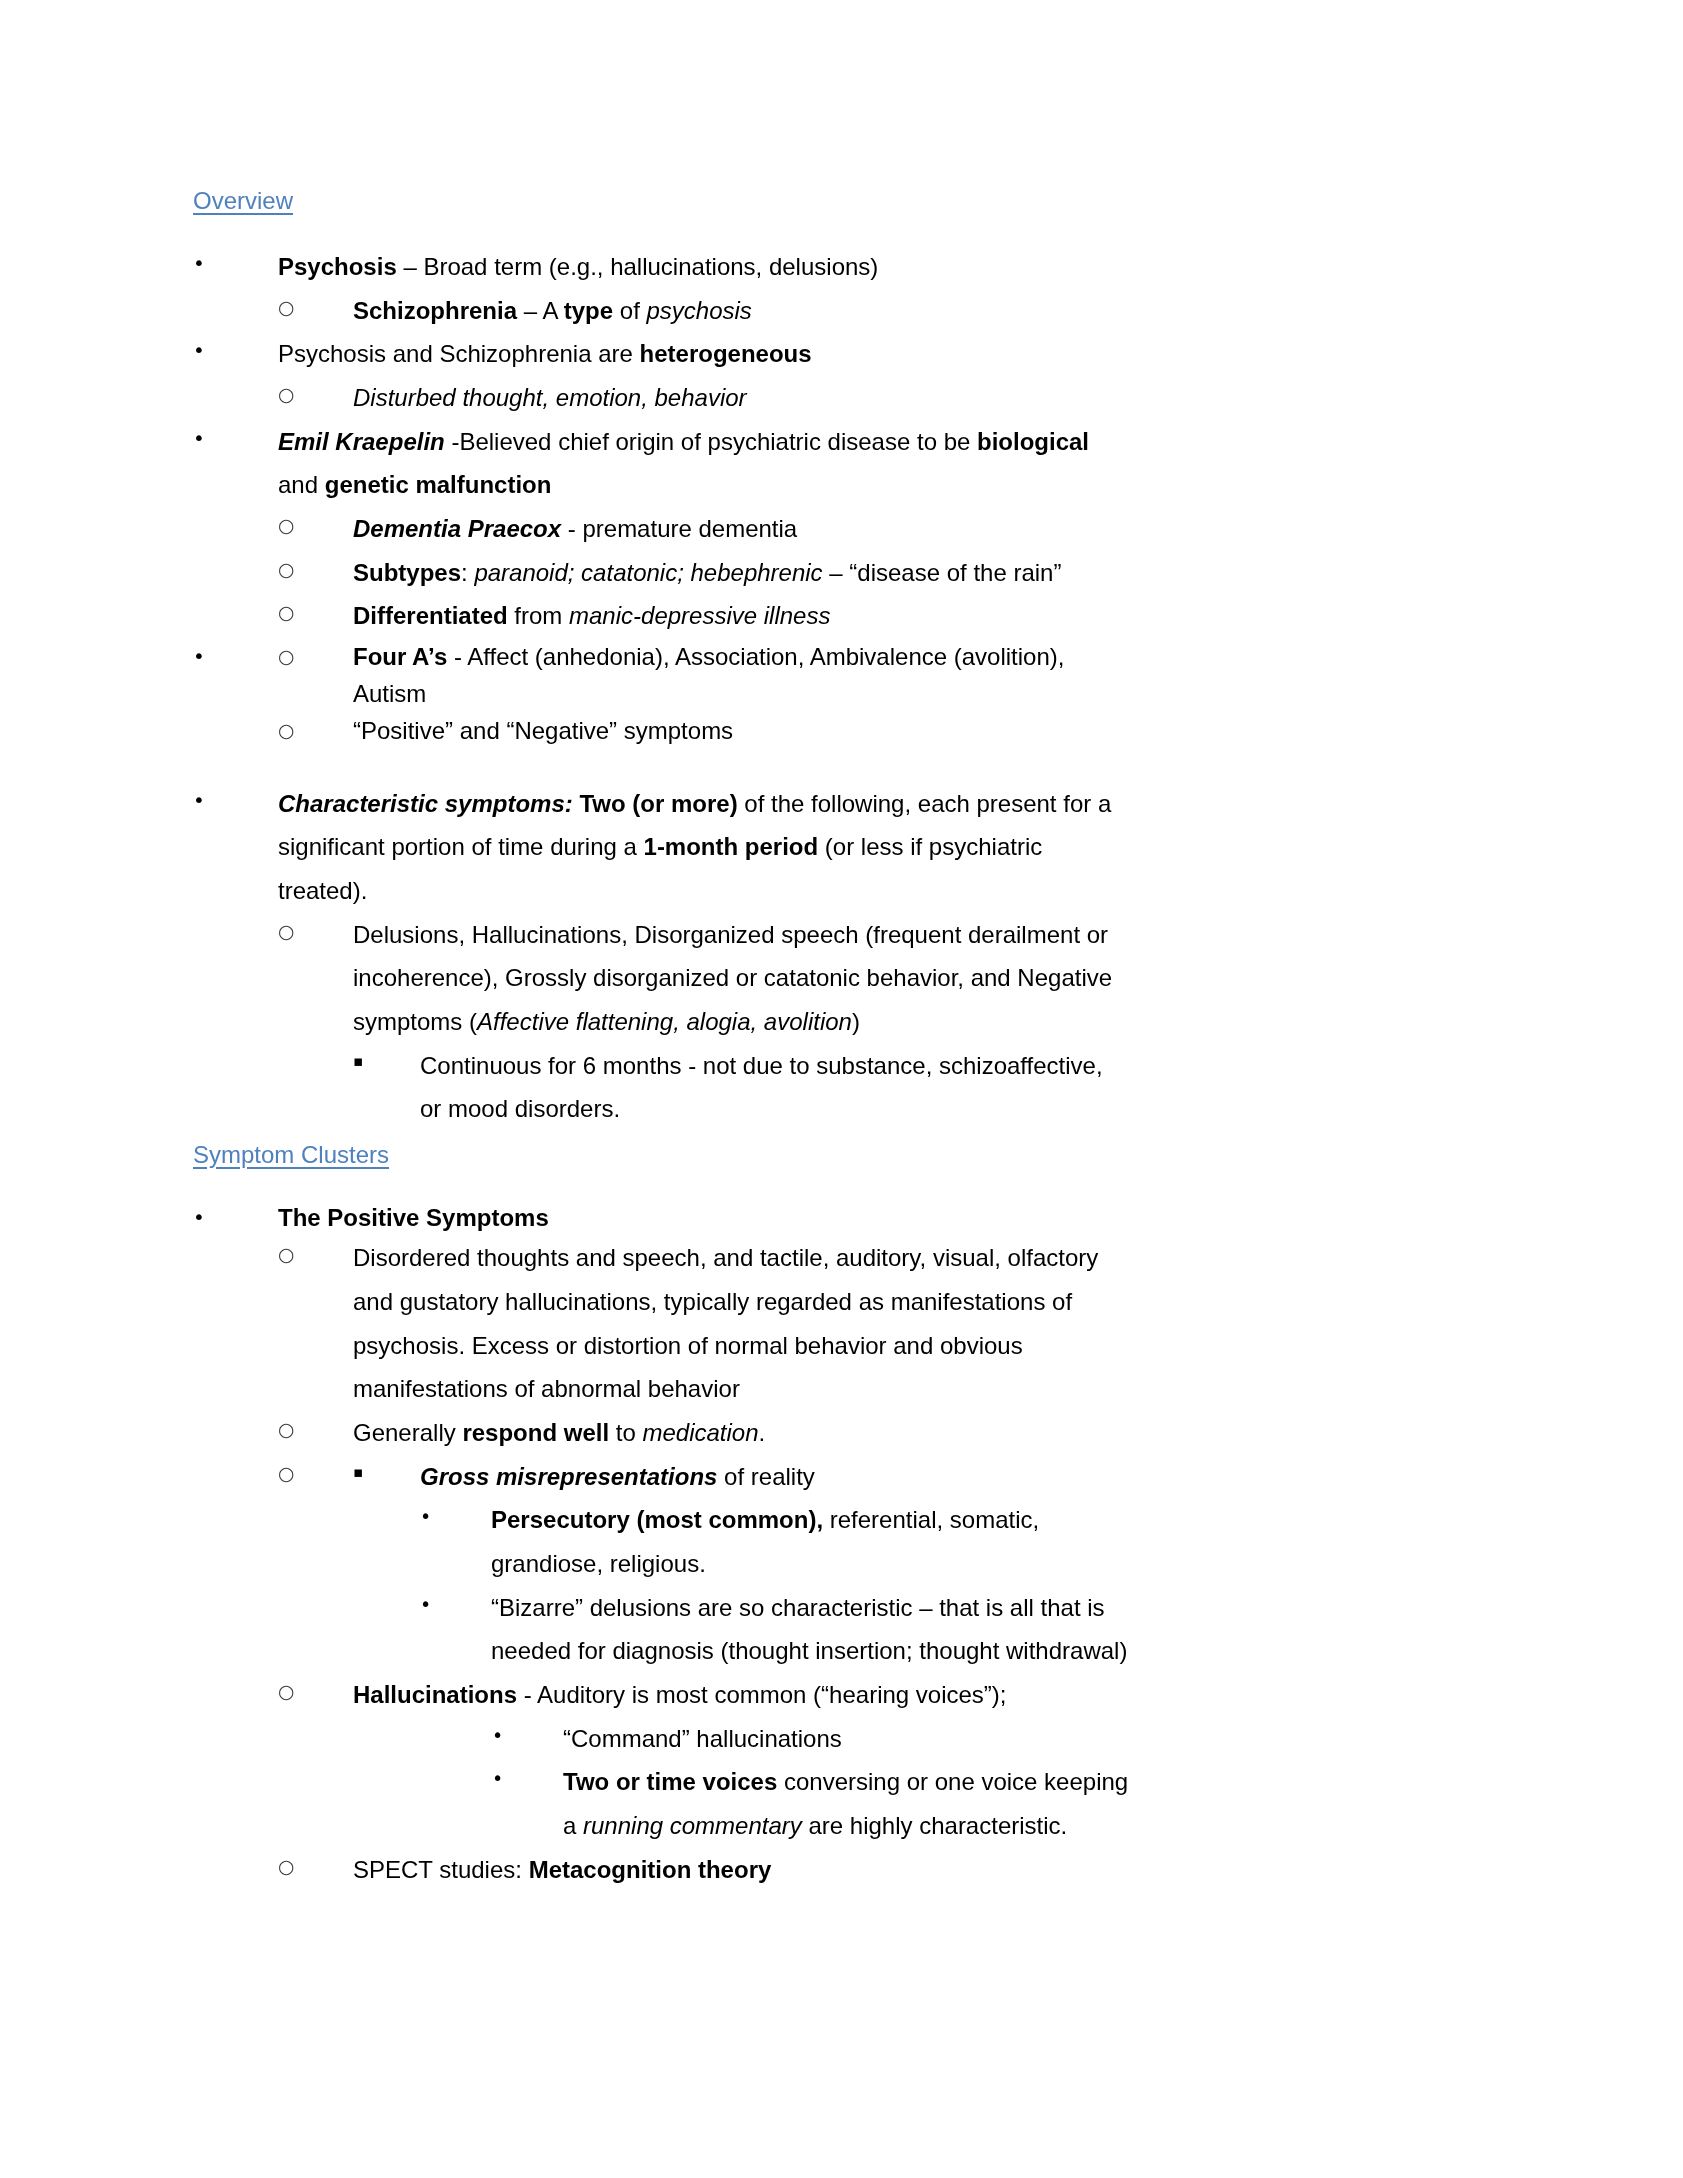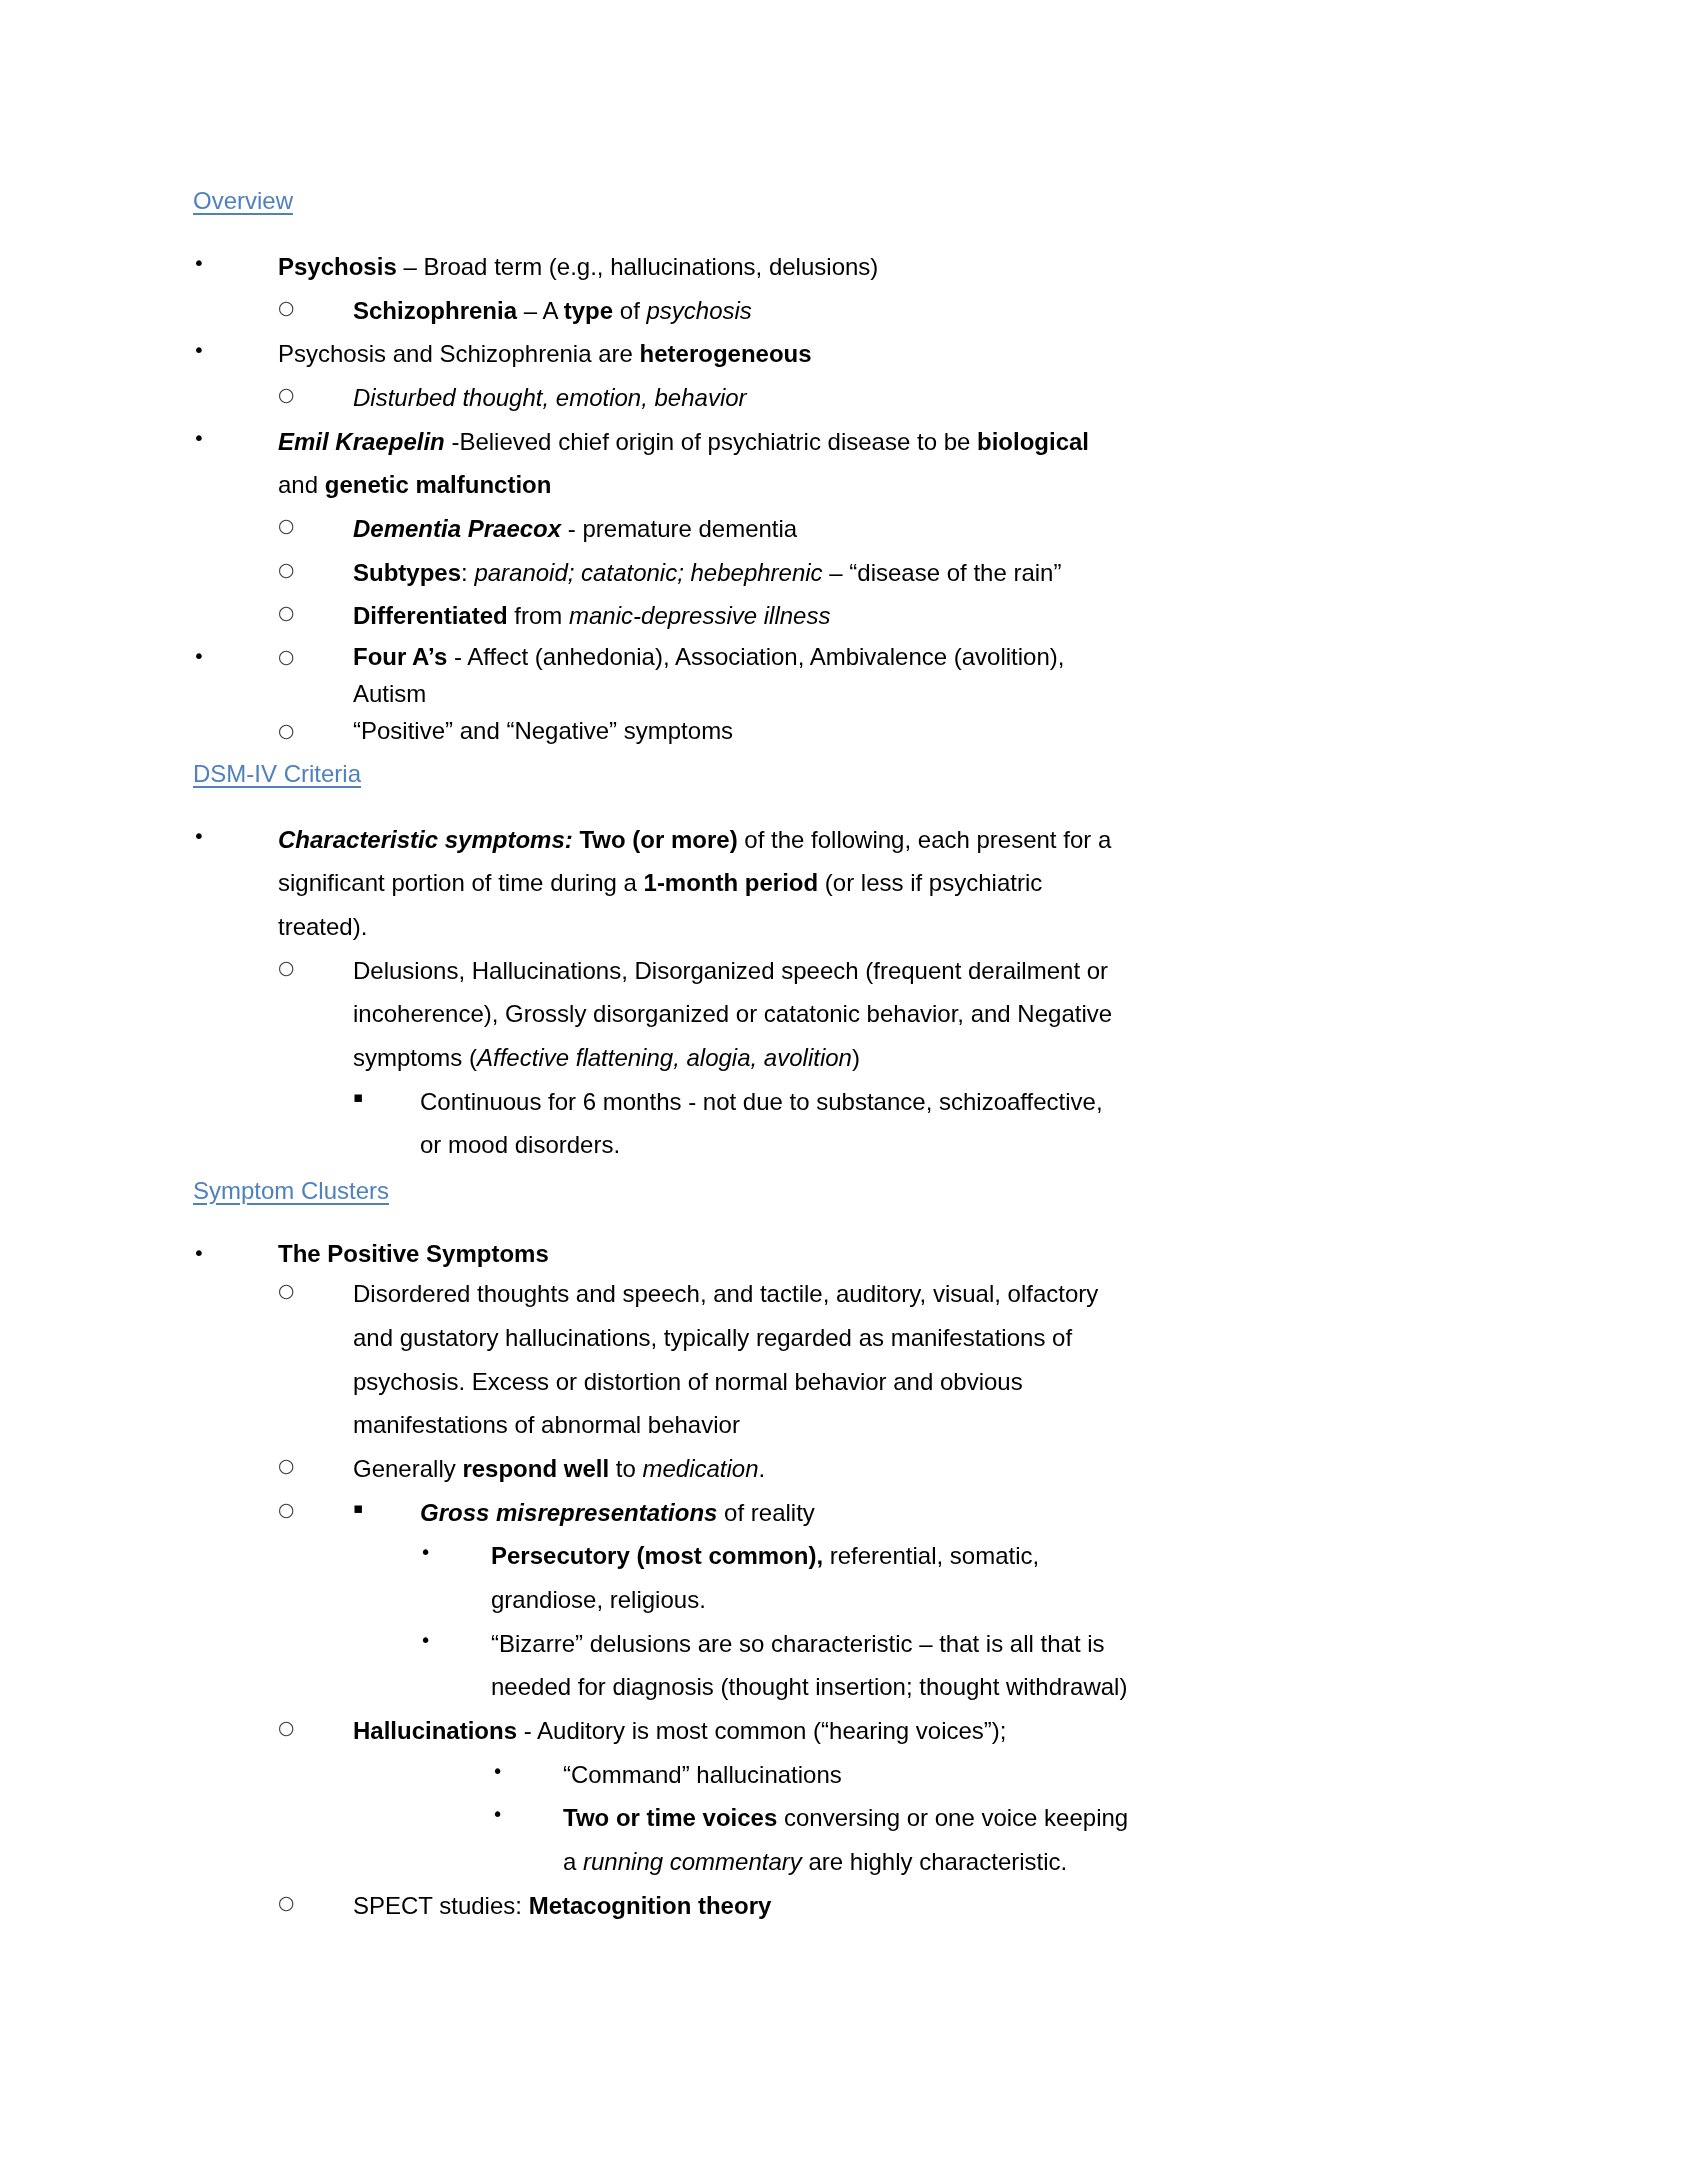--- a/index.html
+++ b/index.html
@@ -152,21 +152,20 @@
           <li class="item">
             <span class="marker">○</span>
             <span class="text">“Positive” and “Negative” symptoms</span>
           </li>
         </ul>
       </li>
     </ul>
 
     <div class="gap-before-heading"></div>
 
-    <h2 class="section-heading"><span class="htext">DSM-IV Criteria</span></h2>
     <div class="gap-after-heading"></div>
 
     <ul class="lvl lvl1">
       <li class="item">
         <span class="marker">•</span>
         <span class="text"><span class="bi">Characteristic symptoms:</span><span> </span><b>Two (or more)</b><span> of the following, each present for a significant portion of time during a </span><b>1-month period</b><span> (or less if psychiatric treated).</span></span>
         <ul class="lvl lvl2">
           <li class="item">
             <span class="marker">○</span>
             <span class="text"><span>Delusions, Hallucinations, Disorganized speech (frequent derailment or incoherence), Grossly disorganized or catatonic behavior, and Negative symptoms (</span><i>Affective flattening, alogia, avolition</i><span>)</span></span>

